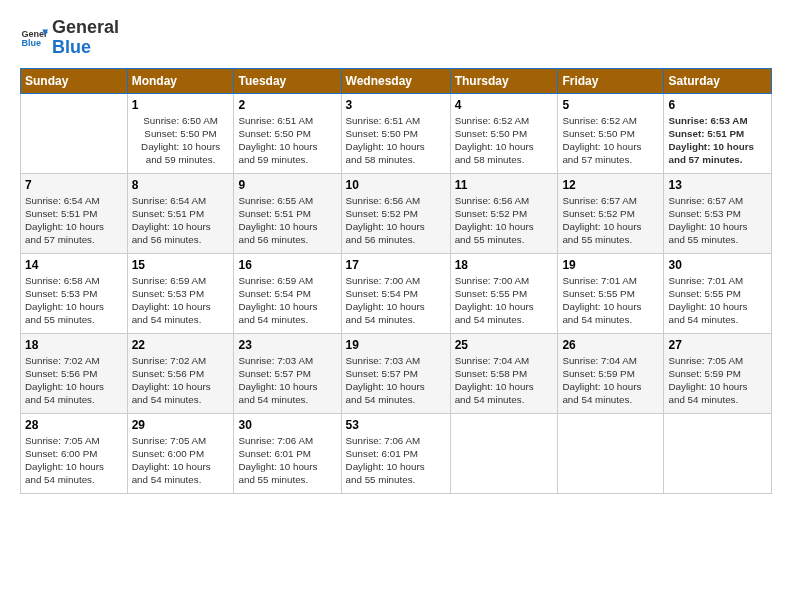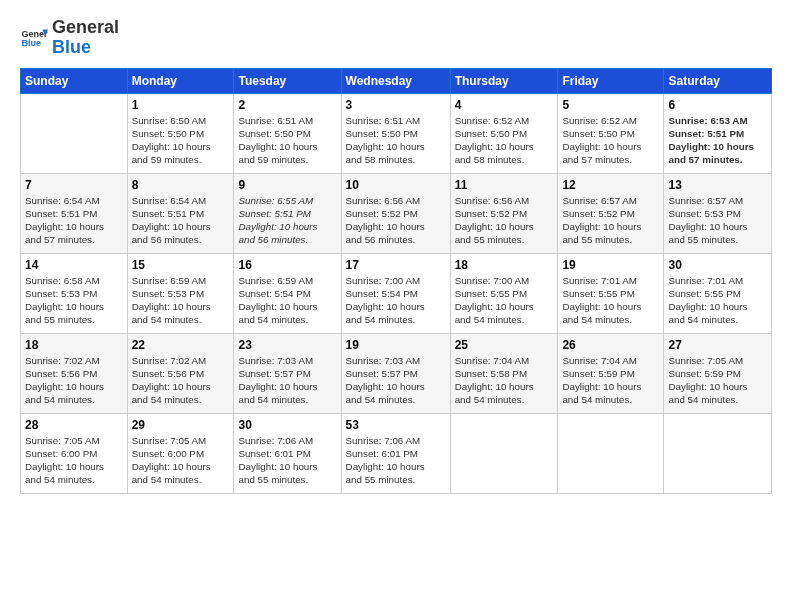--- a/index.html
+++ b/index.html
@@ -52,21 +52,21 @@
     .subtitle {
       font-size: 14px;
       color: #555;
     }
     table {
       width: 100%;
       border-collapse: collapse;
       font-size: 10.5px;
     }
     thead tr th {
-      background-color: #1d4ed8;
+      background-color: #a16207;
       color: #fff;
       padding: 5px 4px;
       text-align: left;
       font-size: 12px;
       font-weight: bold;
       border: 1px solid #1a73c8;
     }
     tbody tr td {
       border: 1px solid #ccc;
       vertical-align: top;
@@ -130,21 +130,21 @@
           <th>Thursday</th>
           <th>Friday</th>
           <th>Saturday</th>
         </tr>
     </thead>
     <tbody id="calendar-body">
     <tr>
           <td class="empty-cell"></td>
           <td>
             <span class="day-number">1</span>
-            <div class="day-info" style="white-space: pre-line;">Sunrise: 6:50 AM
+            <div class="day-info" style="white-space: pre-line; text-align: center;">Sunrise: 6:50 AM
 Sunset: 5:50 PM
 Daylight: 10 hours
 and 59 minutes.</div>
           </td>
           <td>
             <span class="day-number">2</span>
             <div class="day-info" style="white-space: pre-line;">Sunrise: 6:51 AM
 Sunset: 5:50 PM
 Daylight: 10 hours
 and 59 minutes.</div>
@@ -188,21 +188,21 @@
           </td>
           <td>
             <span class="day-number">8</span>
             <div class="day-info" style="white-space: pre-line;">Sunrise: 6:54 AM
 Sunset: 5:51 PM
 Daylight: 10 hours
 and 56 minutes.</div>
           </td>
           <td>
             <span class="day-number">9</span>
-            <div class="day-info" style="white-space: pre-line; font-style: italic;">Sunrise: 6:55 AM
+            <div class="day-info" style="white-space: pre-line;">Sunrise: 6:55 AM
 Sunset: 5:51 PM
 Daylight: 10 hours
 and 56 minutes.</div>
           </td>
           <td>
             <span class="day-number">10</span>
             <div class="day-info" style="white-space: pre-line;">Sunrise: 6:56 AM
 Sunset: 5:52 PM
 Daylight: 10 hours
 and 56 minutes.</div>

